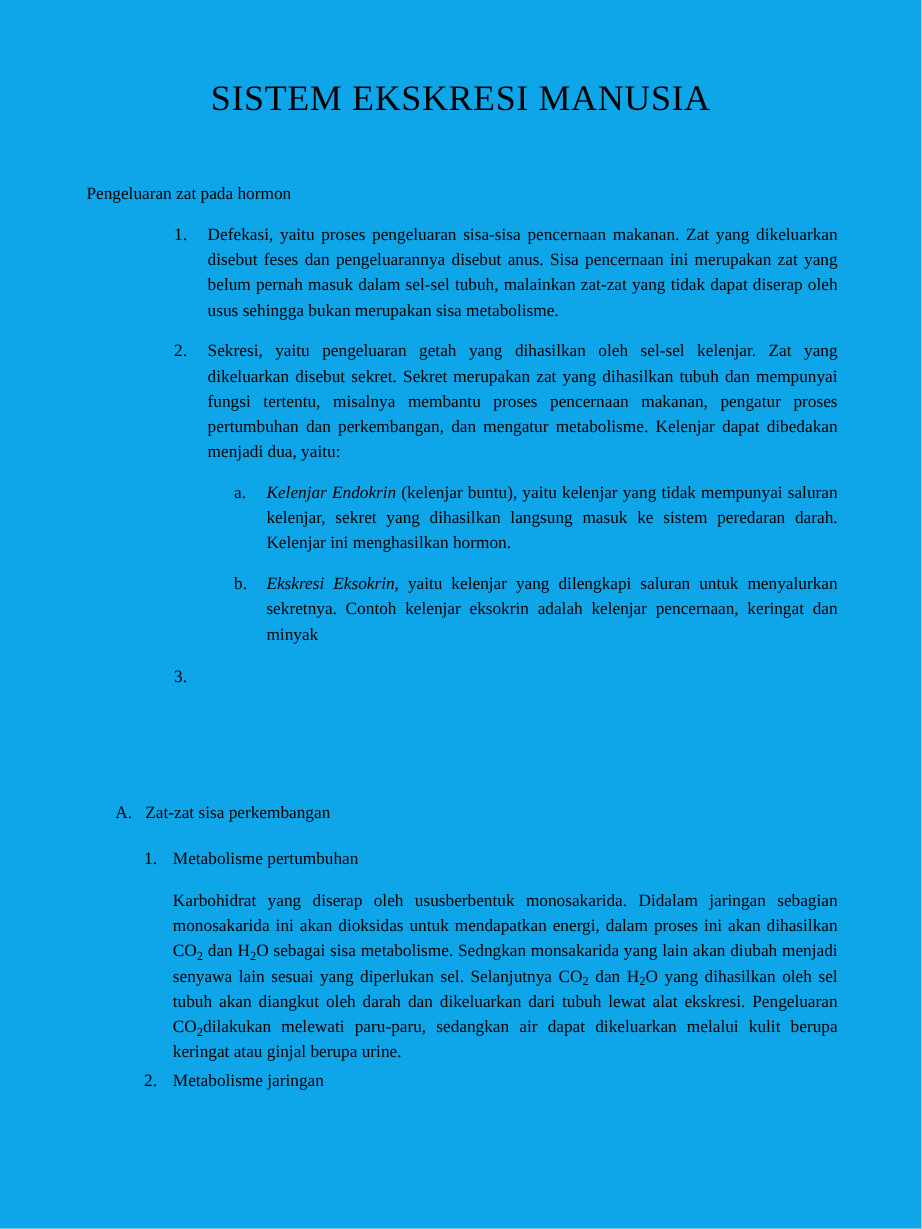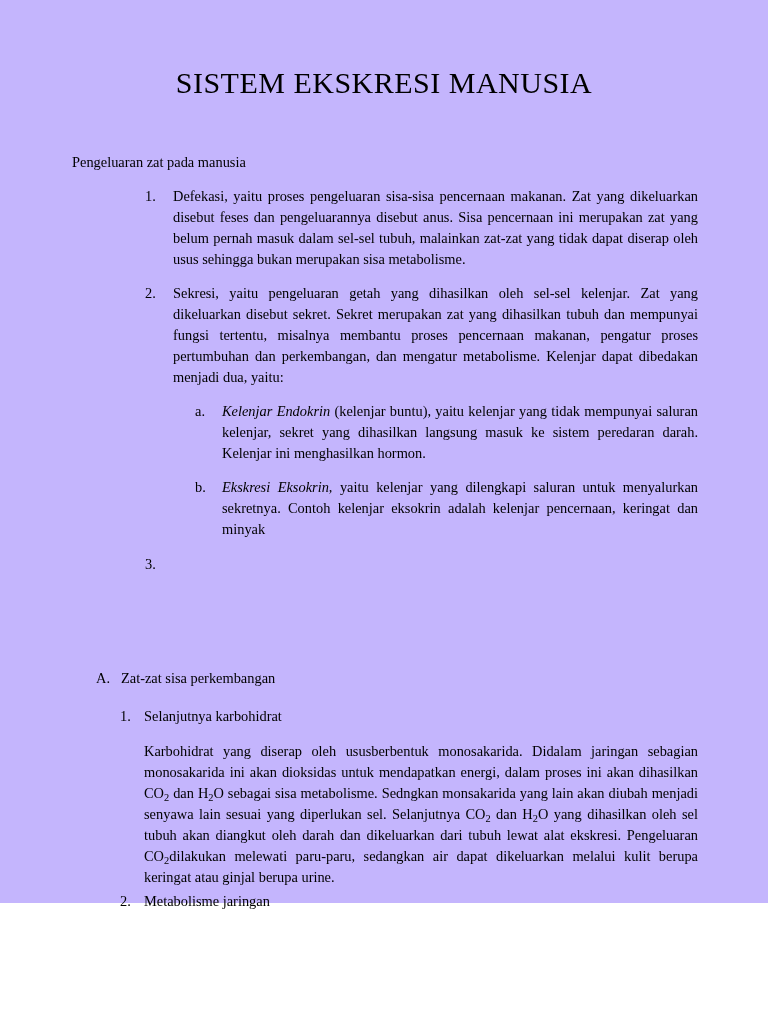--- a/index.html
+++ b/index.html
@@ -12,22 +12,22 @@
     width: 768px;
     height: 1024px;
     font-family: "Liberation Serif", "DejaVu Serif", serif;
     color: #000000;
     overflow: hidden;
   }
 
   .page {
     position: relative;
     width: 768px;
-    height: 903px;
-    background: #c4b5fd;
+    height: 1024px;
+    background: #0ea5e9;
     box-sizing: border-box;
   }
 
   
   .doc-title {
     position: absolute;
     top: 66px;
     left: 0;
     width: 768px;
     text-align: center;
@@ -162,21 +162,21 @@
 </style>
 </head>
 <body>
 
 <div class="page">
 
   <h1 class="doc-title">SISTEM EKSKRESI MANUSIA</h1>
 
   <div class="body-block">
 
-    <p class="lead-line">Pengeluaran zat pada manusia</p>
+    <p class="lead-line">Pengeluaran zat pada hormon</p>
 
 
     <ol class="num-list">
 
       <li class="num-item">
         <span class="marker">1.</span><span>Defekasi, yaitu proses pengeluaran sisa-sisa pencernaan makanan. Zat yang dikeluarkan disebut feses dan pengeluarannya disebut anus. Sisa pencernaan ini merupakan zat yang belum pernah masuk dalam sel-sel tubuh, malainkan zat-zat yang tidak dapat diserap oleh usus sehingga bukan merupakan sisa metabolisme.</span>
       </li>
 
       <li class="num-item">
         <span class="marker">2.</span><span>Sekresi, yaitu pengeluaran getah yang dihasilkan oleh sel-sel kelenjar. Zat yang dikeluarkan disebut sekret. Sekret merupakan zat yang dihasilkan tubuh dan mempunyai fungsi tertentu, misalnya membantu proses pencernaan makanan, pengatur proses pertumbuhan dan perkembangan, dan mengatur metabolisme. Kelenjar dapat dibedakan menjadi dua, yaitu:</span>
@@ -198,21 +198,21 @@
     </ol>
   </div>
 
   <div class="section-a">
 
     <p class="sec-head">
       <span class="marker">A.</span><span>Zat-zat sisa perkembangan</span>
     </p>
 
     <p class="sub-num">
-      <span class="marker">1.</span><span>Selanjutnya karbohidrat</span>
+      <span class="marker">1.</span><span>Metabolisme pertumbuhan</span>
     </p>
 
     <p class="sub-para"><span>Karbohidrat yang diserap oleh ususberbentuk monosakarida. Didalam jaringan sebagian monosakarida ini akan dioksidas untuk mendapatkan energi, dalam proses ini akan dihasilkan CO</span><sub>2</sub><span> dan H</span><sub>2</sub><span>O sebagai sisa metabolisme. Sedngkan monsakarida yang lain akan diubah menjadi senyawa lain sesuai yang diperlukan sel. Selanjutnya CO</span><sub>2</sub><span> dan H</span><sub>2</sub><span>O yang dihasilkan oleh sel tubuh akan diangkut oleh darah dan dikeluarkan dari tubuh lewat alat ekskresi. Pengeluaran CO</span><sub>2</sub><span>dilakukan melewati paru-paru, sedangkan air dapat dikeluarkan melalui kulit berupa keringat atau ginjal berupa urine.</span></p>
 
     <p class="sub-num tail">
       <span class="marker">2.</span><span>Metabolisme jaringan</span>
     </p>
 
   </div>
 

